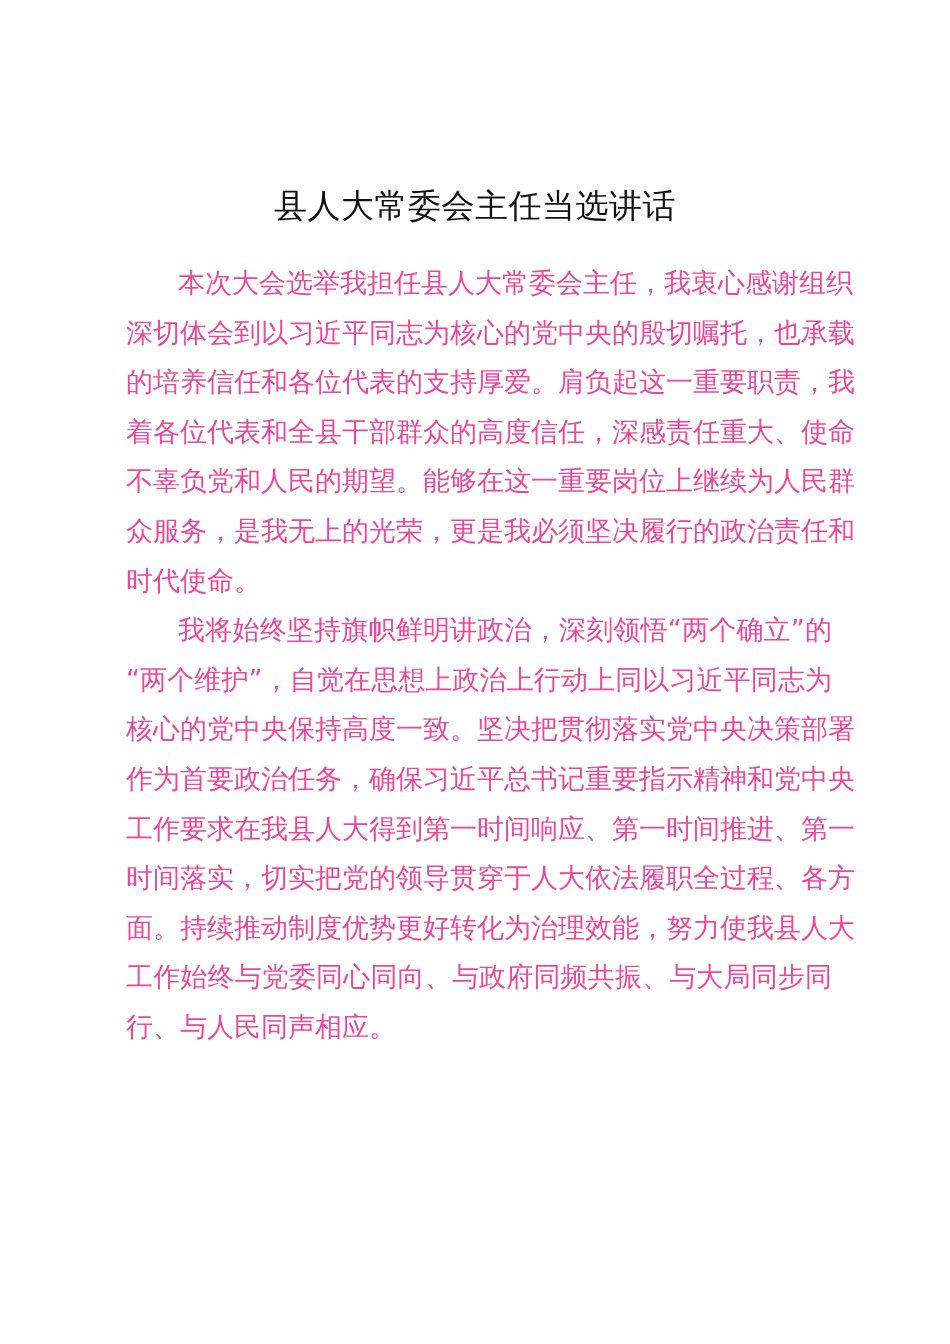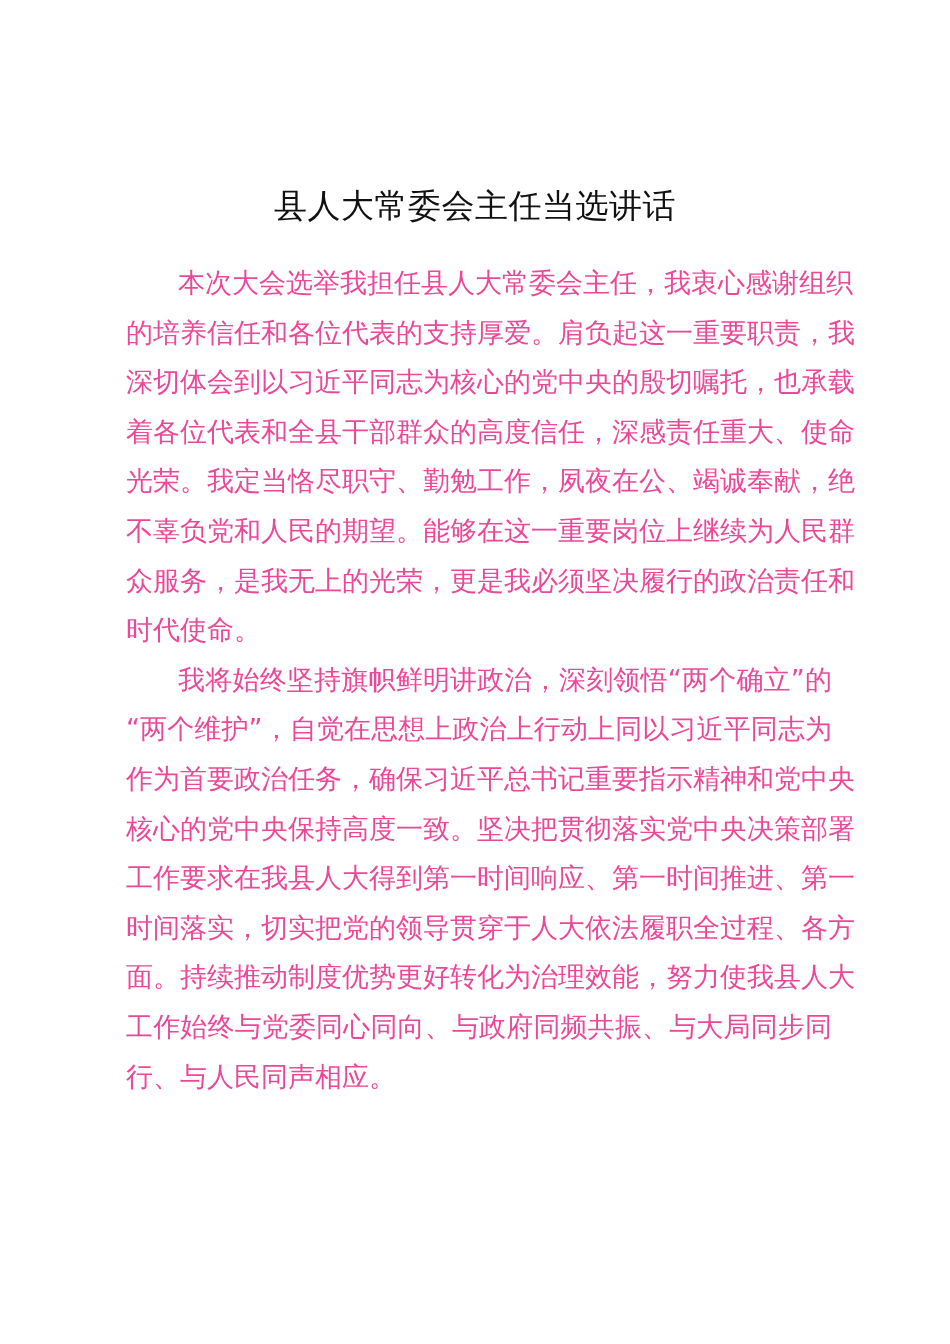--- a/index.html
+++ b/index.html
@@ -59,33 +59,32 @@
   </style>
 </head>
 <body>
 
 <div class="page">
   <div class="title">县人大常委会主任当选讲话</div>
 
   <div class="body-text">
     <div class="paragraph">
       <span class="line indent">本次大会选举我担任县人大常委会主任，我衷心感谢组织</span>
+      <span class="line">深切体会到以习近平同志为核心的党中央的殷切嘱托，也承载</span>
       <span class="line">的培养信任和各位代表的支持厚爱。肩负起这一重要职责，我</span>
-      <span class="line">深切体会到以习近平同志为核心的党中央的殷切嘱托，也承载</span>
       <span class="line">着各位代表和全县干部群众的高度信任，深感责任重大、使命</span>
-      <span class="line">光荣。我定当恪尽职守、勤勉工作，夙夜在公、竭诚奉献，绝</span>
       <span class="line">不辜负党和人民的期望。能够在这一重要岗位上继续为人民群</span>
       <span class="line">众服务，是我无上的光荣，更是我必须坚决履行的政治责任和</span>
       <span class="line last">时代使命。</span>
     </div>
     <div class="paragraph">
       <span class="line indent">我将始终坚持旗帜鲜明讲政治，深刻领悟“两个确立”的</span>
       <span class="line">“两个维护”，自觉在思想上政治上行动上同以习近平同志为</span>
+      <span class="line">核心的党中央保持高度一致。坚决把贯彻落实党中央决策部署</span>
       <span class="line">作为首要政治任务，确保习近平总书记重要指示精神和党中央</span>
-      <span class="line">核心的党中央保持高度一致。坚决把贯彻落实党中央决策部署</span>
       <span class="line">工作要求在我县人大得到第一时间响应、第一时间推进、第一</span>
       <span class="line">时间落实，切实把党的领导贯穿于人大依法履职全过程、各方</span>
       <span class="line">面。持续推动制度优势更好转化为治理效能，努力使我县人大</span>
       <span class="line">工作始终与党委同心同向、与政府同频共振、与大局同步同</span>
       <span class="line last">行、与人民同声相应。</span>
     </div>
   </div>
 </div>
 
 </body></html>

